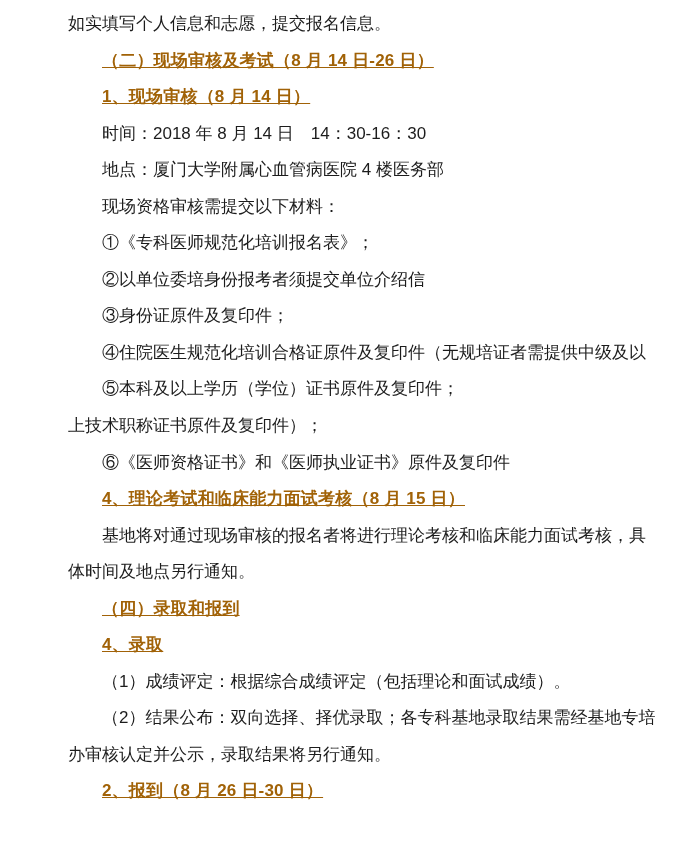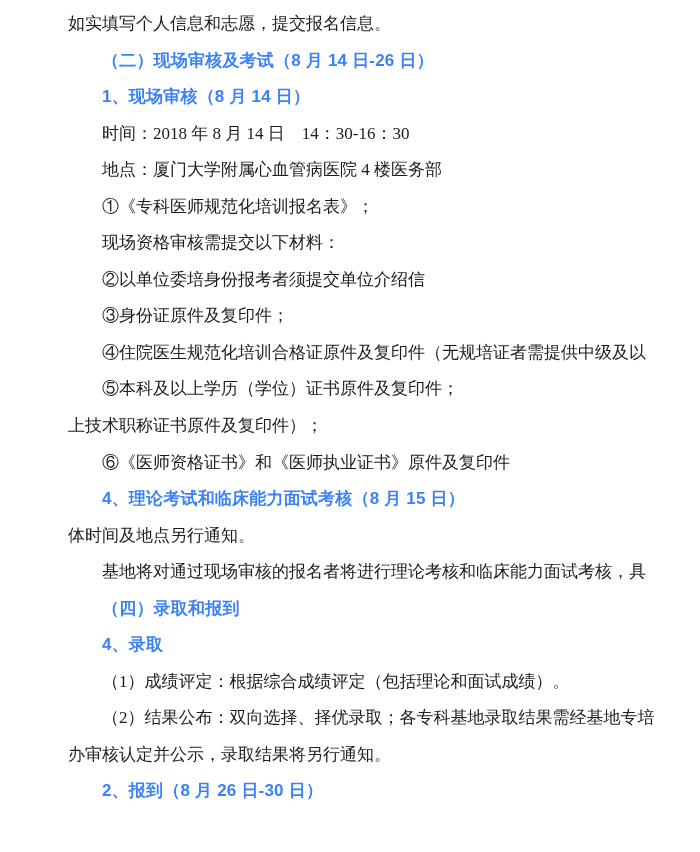--- a/index.html
+++ b/index.html
@@ -15,54 +15,55 @@
     overflow: hidden;
     box-sizing: border-box;
     padding: 6px 36px 0 68px;
   }
   .line {
     height: 36.55px;
     line-height: 36.55px;
     font-size: 17px;
     white-space: nowrap;
     color: #1c1c1c;
-    font-family: Liberation Serif, serif;
+    font-family: Liberation Sans, sans-serif;
     font-weight: 400;
   }
   .line.indent {
     padding-left: 34px;
   }
   .line.heading {
     font-family: "Liberation Sans", "DejaVu Sans", sans-serif;
     font-weight: 700;
-    color: #3b82f6;
+    color: #a16207;
     letter-spacing: 0.2px;
+    text-decoration: underline;
   }
 </style>
 </head>
 <body>
 
 <div class="page">
   <div id="lines-container">
       <div class="line">如实填写个人信息和志愿，提交报名信息。</div>
       <div class="line heading indent">（二）现场审核及考试（8 月 14 日-26 日）</div>
       <div class="line heading indent">1、现场审核（8 月 14 日）</div>
       <div class="line indent">时间：2018 年 8 月 14 日　14：30-16：30</div>
       <div class="line indent">地点：厦门大学附属心血管病医院 4 楼医务部</div>
+      <div class="line indent">现场资格审核需提交以下材料：</div>
       <div class="line indent">①《专科医师规范化培训报名表》；</div>
-      <div class="line indent">现场资格审核需提交以下材料：</div>
       <div class="line indent">②以单位委培身份报考者须提交单位介绍信</div>
       <div class="line indent">③身份证原件及复印件；</div>
       <div class="line indent">④住院医生规范化培训合格证原件及复印件（无规培证者需提供中级及以</div>
       <div class="line indent">⑤本科及以上学历（学位）证书原件及复印件；</div>
       <div class="line">上技术职称证书原件及复印件）；</div>
       <div class="line indent">⑥《医师资格证书》和《医师执业证书》原件及复印件</div>
       <div class="line heading indent">4、理论考试和临床能力面试考核（8 月 15 日）</div>
+      <div class="line indent">基地将对通过现场审核的报名者将进行理论考核和临床能力面试考核，具</div>
       <div class="line">体时间及地点另行通知。</div>
-      <div class="line indent">基地将对通过现场审核的报名者将进行理论考核和临床能力面试考核，具</div>
       <div class="line heading indent">（四）录取和报到</div>
       <div class="line heading indent">4、录取</div>
       <div class="line indent">（1）成绩评定：根据综合成绩评定（包括理论和面试成绩）。</div>
       <div class="line indent">（2）结果公布：双向选择、择优录取；各专科基地录取结果需经基地专培</div>
       <div class="line">办审核认定并公示，录取结果将另行通知。</div>
       <div class="line heading indent">2、报到（8 月 26 日-30 日）</div>
     </div>
 </div>
 
 </body></html>

